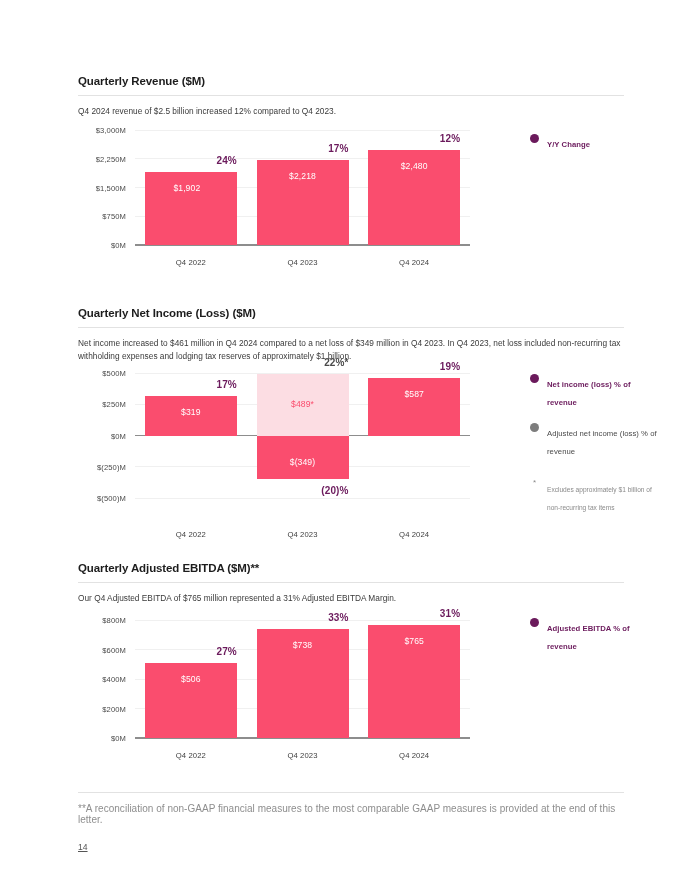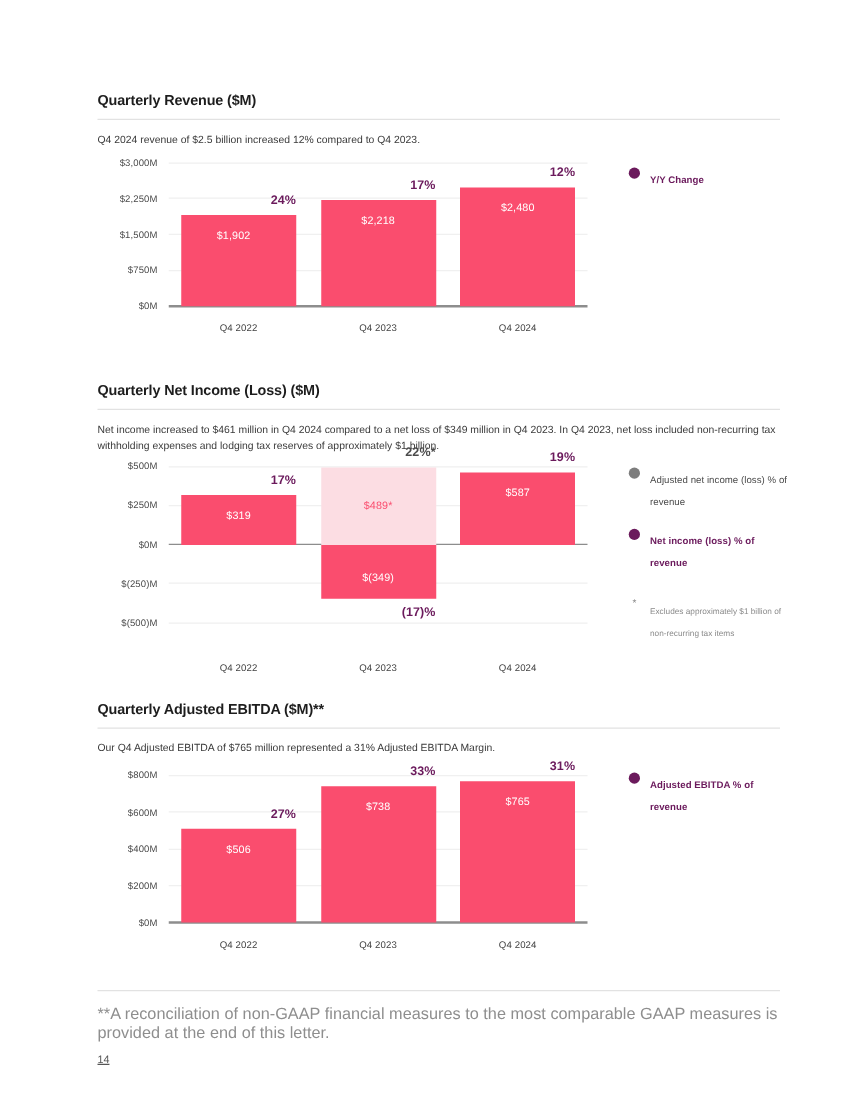--- a/index.html
+++ b/index.html
@@ -52,37 +52,37 @@
   .pctlab{
     position:absolute;text-align:right;
     font-size:10px;font-weight:bold;color:#6b1a5c;letter-spacing:0.1px;
   }
   .xlab{
     position:absolute;text-align:center;
     font-size:7.7px;color:#3f3f3f;letter-spacing:0.1px;
   }
 
   
-  .legend{position:absolute;}
+  .legend{position:absolute;margin-left:27px;}
   .leg-item{position:relative;padding-left:17px;margin-bottom:13px;}
   .leg-dot{
     position:absolute;left:0;top:1px;width:9px;height:9px;border-radius:50%;
   }
   .leg-text{
     font-size:7.7px;line-height:10.5px;font-weight:bold;color:#6b1a5c;
     letter-spacing:0.05px;
   }
   .leg-text.gray{color:#4a4a4a;font-weight:normal;}
   .leg-note{position:relative;padding-left:17px;margin-top:20px;}
   .leg-star{position:absolute;left:3px;top:0px;font-size:8px;color:#8a8a8a;}
   .leg-note-text{font-size:6.6px;line-height:9.4px;color:#8a8a8a;}
 
   
   .foot-rule{position:absolute;left:78px;width:546px;border-top:1px solid #e2e2e2;}
-  .footnote{position:absolute;left:78px;font-size:13px;color:#8e8e8e;letter-spacing:0.02px;}
+  .footnote{position:absolute;left:78px;font-size:10px;color:#8e8e8e;letter-spacing:0.02px;}
   .pagenum{position:absolute;left:78px;font-size:8.6px;color:#555;}
 </style>
 </head>
 <body>
 
 <div class="page">
 
   <div class="section" id="sec1" style="top:74px;">
     <div class="sec-title">Quarterly Revenue ($M)</div>
     <div class="sec-rule"></div>
@@ -139,31 +139,31 @@
         <div class="ylab" style="top: 0px;">$500M</div>
         <div class="bar" style="left: 9.83333px; width: 92px; top: 22.625px; height: 39.875px; background: rgb(250, 77, 110);"></div>
         <div class="barval" style="left: 9.83333px; width: 92px; top: 33.625px;">$319</div>
         <div class="pctlab" style="left: 9.83333px; width: 92px; top: 5.625px;">17%</div>
         <div class="xlab" style="left: 0px; width: 111.667px; top: 157px;">Q4 2022</div>
         <div class="bar ghost" style="left: 121.5px; width: 92px; top: 1.375px; height: 61.125px;"></div>
         <div class="barval ghostval" style="top: 26.4375px; left: 121.5px; width: 92px;">$489*</div>
         <div class="pctlab" style="top: -15.625px; left: 121.5px; width: 92px; color: rgb(74, 74, 74);">22%*</div>
         <div class="bar" style="left: 121.5px; width: 92px; top: 62.5px; height: 43.625px; background: rgb(250, 77, 110);"></div>
         <div class="barval" style="left: 121.5px; width: 92px; top: 84.125px;">$(349)</div>
-        <div class="pctlab" style="left: 121.5px; width: 92px; top: 112.125px;">(17)%</div>
+        <div class="pctlab" style="left: 121.5px; width: 92px; top: 112.125px;">(20)%</div>
         <div class="xlab" style="left: 111.667px; width: 111.667px; top: 157px;">Q4 2023</div>
         <div class="bar" style="left: 233.167px; width: 92px; top: 4.875px; height: 57.625px; background: rgb(250, 77, 110);"></div>
         <div class="barval" style="left: 233.167px; width: 92px; top: 15.875px;">$587</div>
         <div class="pctlab" style="left: 233.167px; width: 92px; top: -12.125px;">19%</div>
         <div class="xlab" style="left: 223.333px; width: 111.667px; top: 157px;">Q4 2024</div>
       </div>
   </div>
   <div class="legend" id="legend2" style="left:503px;top:373px;width:128px;">
+      <div class="leg-item"><span class="leg-dot" style="background: rgb(107, 26, 92);"></span><span class="leg-text">Net income (loss) % of revenue</span></div>
       <div class="leg-item"><span class="leg-dot" style="background: rgb(125, 125, 125);"></span><span class="leg-text gray">Adjusted net income (loss) % of revenue</span></div>
-      <div class="leg-item"><span class="leg-dot" style="background: rgb(107, 26, 92);"></span><span class="leg-text">Net income (loss) % of revenue</span></div>
       <div class="leg-note"><span class="leg-star">*</span><span class="leg-note-text">Excludes approximately $1 billion of non-recurring tax items</span></div>
     </div>
 
   <div class="section" id="sec3" style="top:561px;">
     <div class="sec-title">Quarterly Adjusted EBITDA ($M)**</div>
     <div class="sec-rule"></div>
     <div class="sec-body">Our Q4 Adjusted EBITDA of $765 million represented a 31% Adjusted EBITDA Margin.</div>
   </div>
 
   <div class="chart" id="chart3" style="position:absolute;left:135px;top:620px;width:335px;height:118px;">

